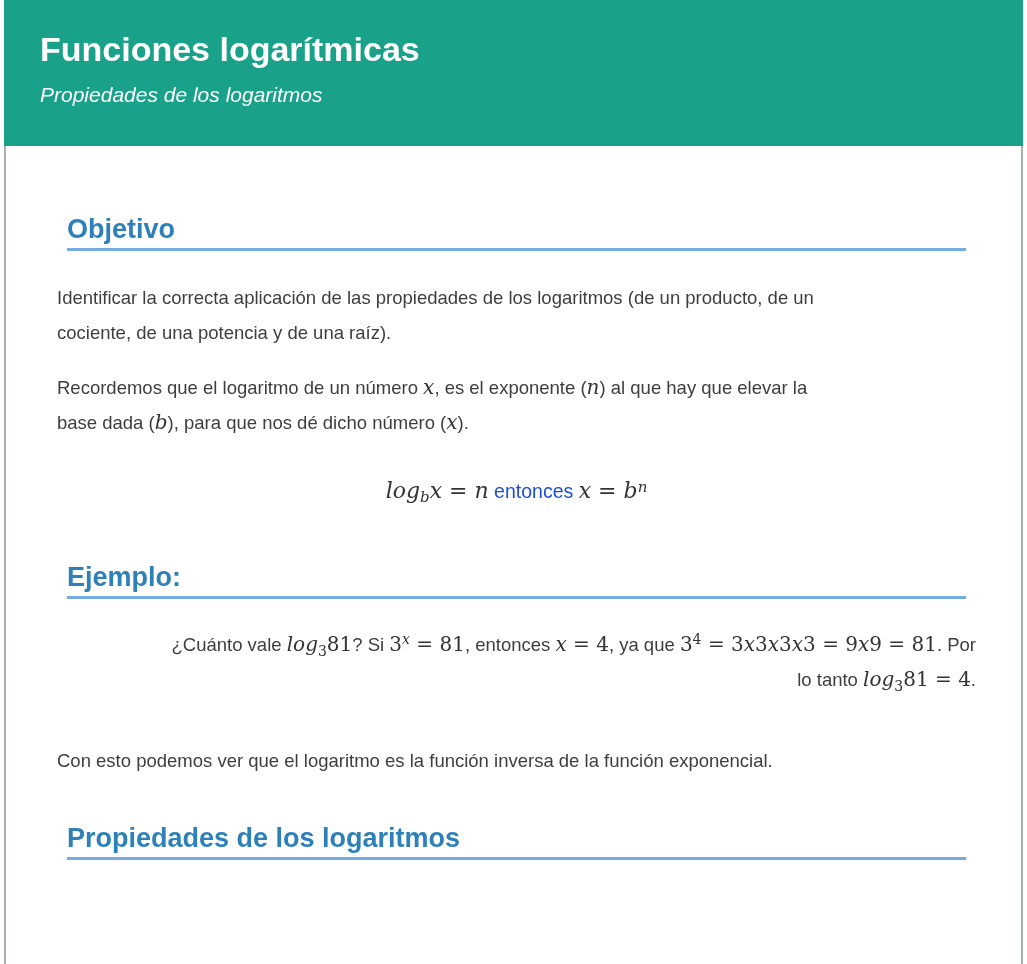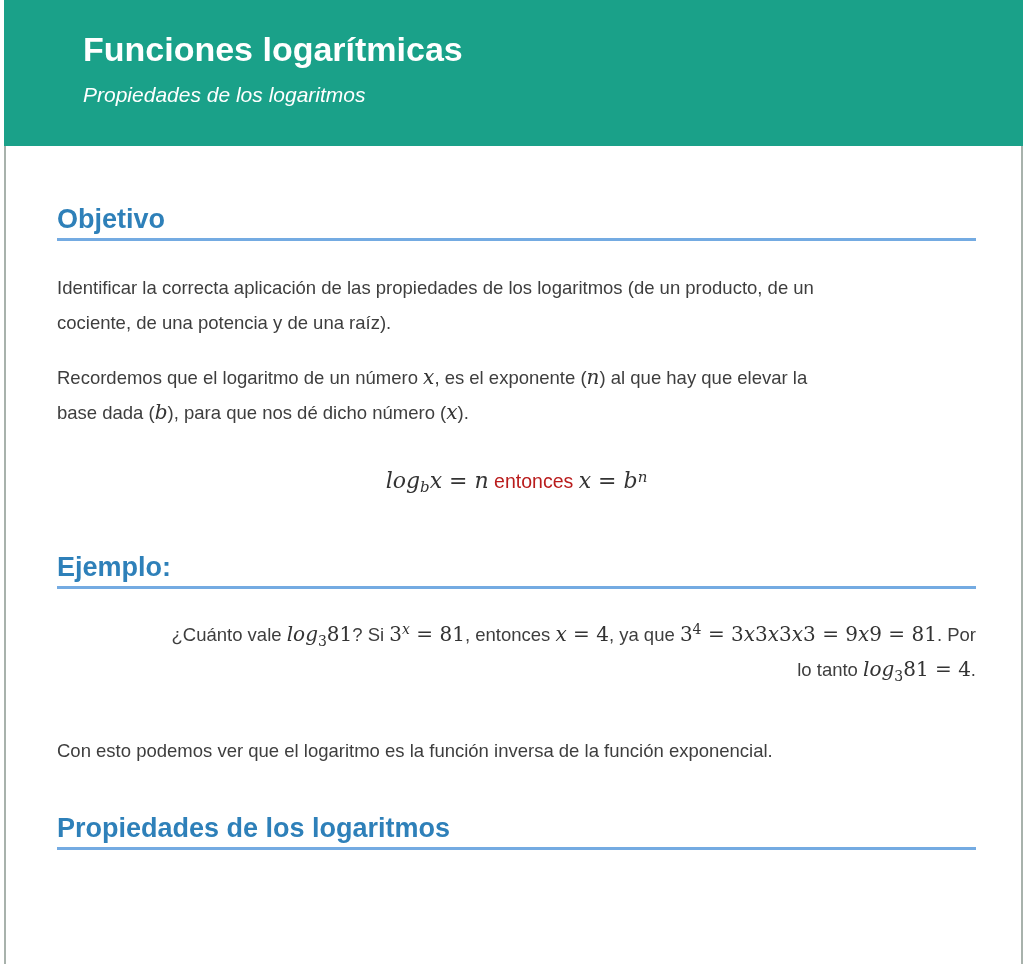--- a/index.html
+++ b/index.html
@@ -10,21 +10,21 @@
     background: #ffffff;
     overflow: hidden;
     font-family: "Liberation Sans", "DejaVu Sans", sans-serif;
   }
   .page { position: relative; margin-left: 4px; width: 1019px; height: 100%; }
 
   
   .banner {
     background: #1AA189;
     height: 146px;
-    padding: 29px 40px 0 79px;
+    padding: 29px 40px 0 36px;
   }
   .banner h1 {
     margin: 0;
     font-size: 34px;
     line-height: 40px;
     font-weight: bold;
     color: #ffffff;
   }
   .banner .subtitle {
     margin: 14px 0 0;
@@ -37,21 +37,21 @@
   
   .content {
     border-left: 2px solid #A8B2AC;
     border-right: 2px solid #A8B2AC;
     height: 818px;
     padding: 58px 45px 0 51px;
     background: #ffffff;
   }
 
   h2.sec {
-    margin: 0;
+    margin: 10px;
     font-size: 27px;
     line-height: 31px;
     font-weight: bold;
     color: #2E80B9;
     border-bottom: 3px solid #74ABE2;
     padding-bottom: 3px;
   }
   h2.mt-proc { margin-top: 50px; }
   h2.mt-ejem { margin-top: 52px; }
   h2.mt-prop { margin-top: 45px; }
@@ -79,21 +79,21 @@
   .formula {
     margin-top: 33px;
     text-align: center;
     line-height: 35px;
   }
   .formula .m, .formula .mv { font-size: 22px; }
   .formula sub.mv, .formula sup.mv { font-size: 15px; }
   .formula .sans {
     font-family: "Liberation Sans", "DejaVu Sans", sans-serif;
     font-size: 19.5px;
-    color: #b91c1c;
+    color: #1d4ed8;
   }
 </style>
 </head>
 <body>
 
 <div class="page">
 
   <header class="banner">
     <h1>Funciones logarítmicas</h1>
     <p class="subtitle">Propiedades de los logaritmos</p>

